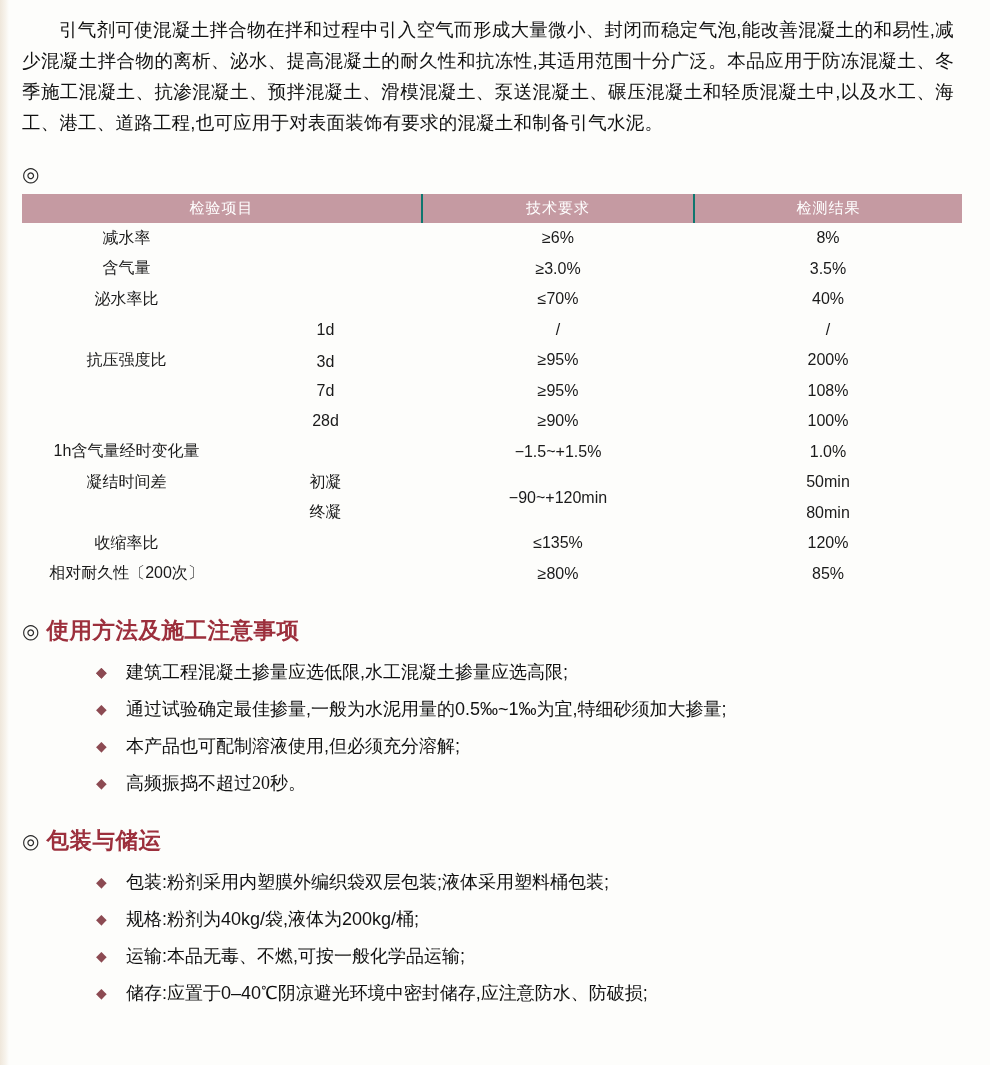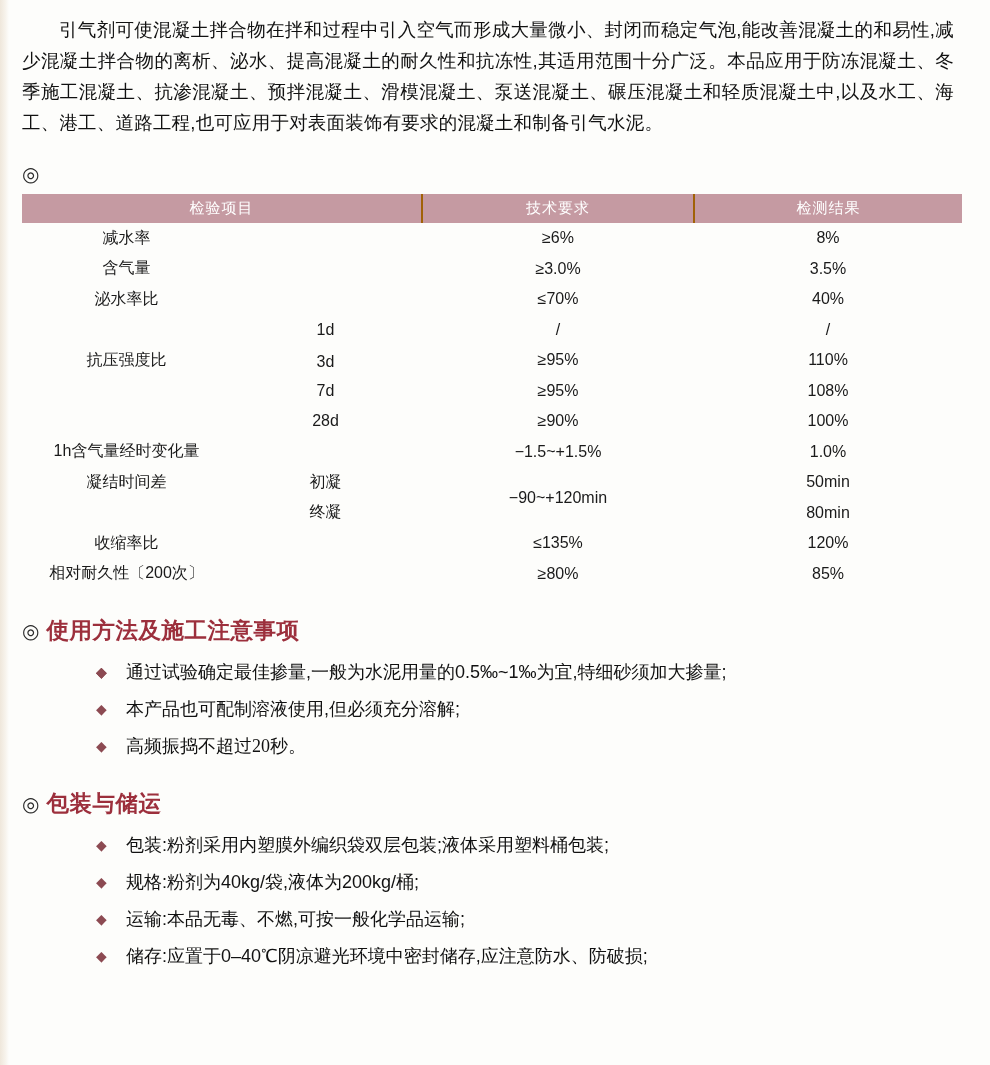--- a/index.html
+++ b/index.html
@@ -65,21 +65,21 @@
     border-collapse: collapse;
     margin-top: 4px;
     table-layout: fixed;
   }
   table.spec th {
     background: #c59aa2;
     color: #ffffff;
     font-size: 15px;
     font-weight: normal;
     height: 27px;
-    border-right: 2px solid #a16207;
+    border-right: 2px solid #0f766e;
     letter-spacing: 1px;
   }
   table.spec th:last-child { border-right: none; }
   table.spec td {
     font-size: 16px;
     text-align: center;
     height: 28.5px;
     color: #1a1a1a;
     border: none;
     vertical-align: middle;
@@ -194,21 +194,21 @@
           <td>/</td>
         </tr>
         <tr>
           <td class="item">
             <div class="splitcell">
               <span class="lbl">抗压强度比</span>
               <span class="sublbl">3d</span>
             </div>
           </td>
           <td>≥95%</td>
-          <td>110%</td>
+          <td>200%</td>
         </tr>
         <tr>
           <td class="item">
             <div class="splitcell">
               <span class="lbl"></span>
               <span class="sublbl">7d</span>
             </div>
           </td>
           <td>≥95%</td>
           <td>108%</td>
@@ -273,21 +273,21 @@
   </table>
 
   <div id="table-mount"></div>
 
   <div class="section-head">
     <span class="ring">◎</span>
     <span class="title">使用方法及施工注意事项</span>
   </div>
   <ul class="diamond" id="usage-list">
       <li><span class="dia">◆</span></li>
-      <li><span class="dia">◆</span></li>
+      <li><span class="dia">◆</span><span>建筑工程混凝土掺量应选低限,水工混凝土掺量应选高限;</span></li>
       <li><span class="dia">◆</span><span>通过试验确定最佳掺量,一般为水泥用量的0.5‰~1‰为宜,特细砂须加大掺量;</span></li>
       <li><span class="dia">◆</span><span>本产品也可配制溶液使用,但必须充分溶解;</span></li>
       <li><span class="dia">◆</span><span class="sub-line">高频振捣不超过20秒。</span></li>
     </ul>
 
   <div class="section-head">
     <span class="ring">◎</span>
     <span class="title">包装与储运</span>
   </div>
   <ul class="diamond" id="packaging-list">

